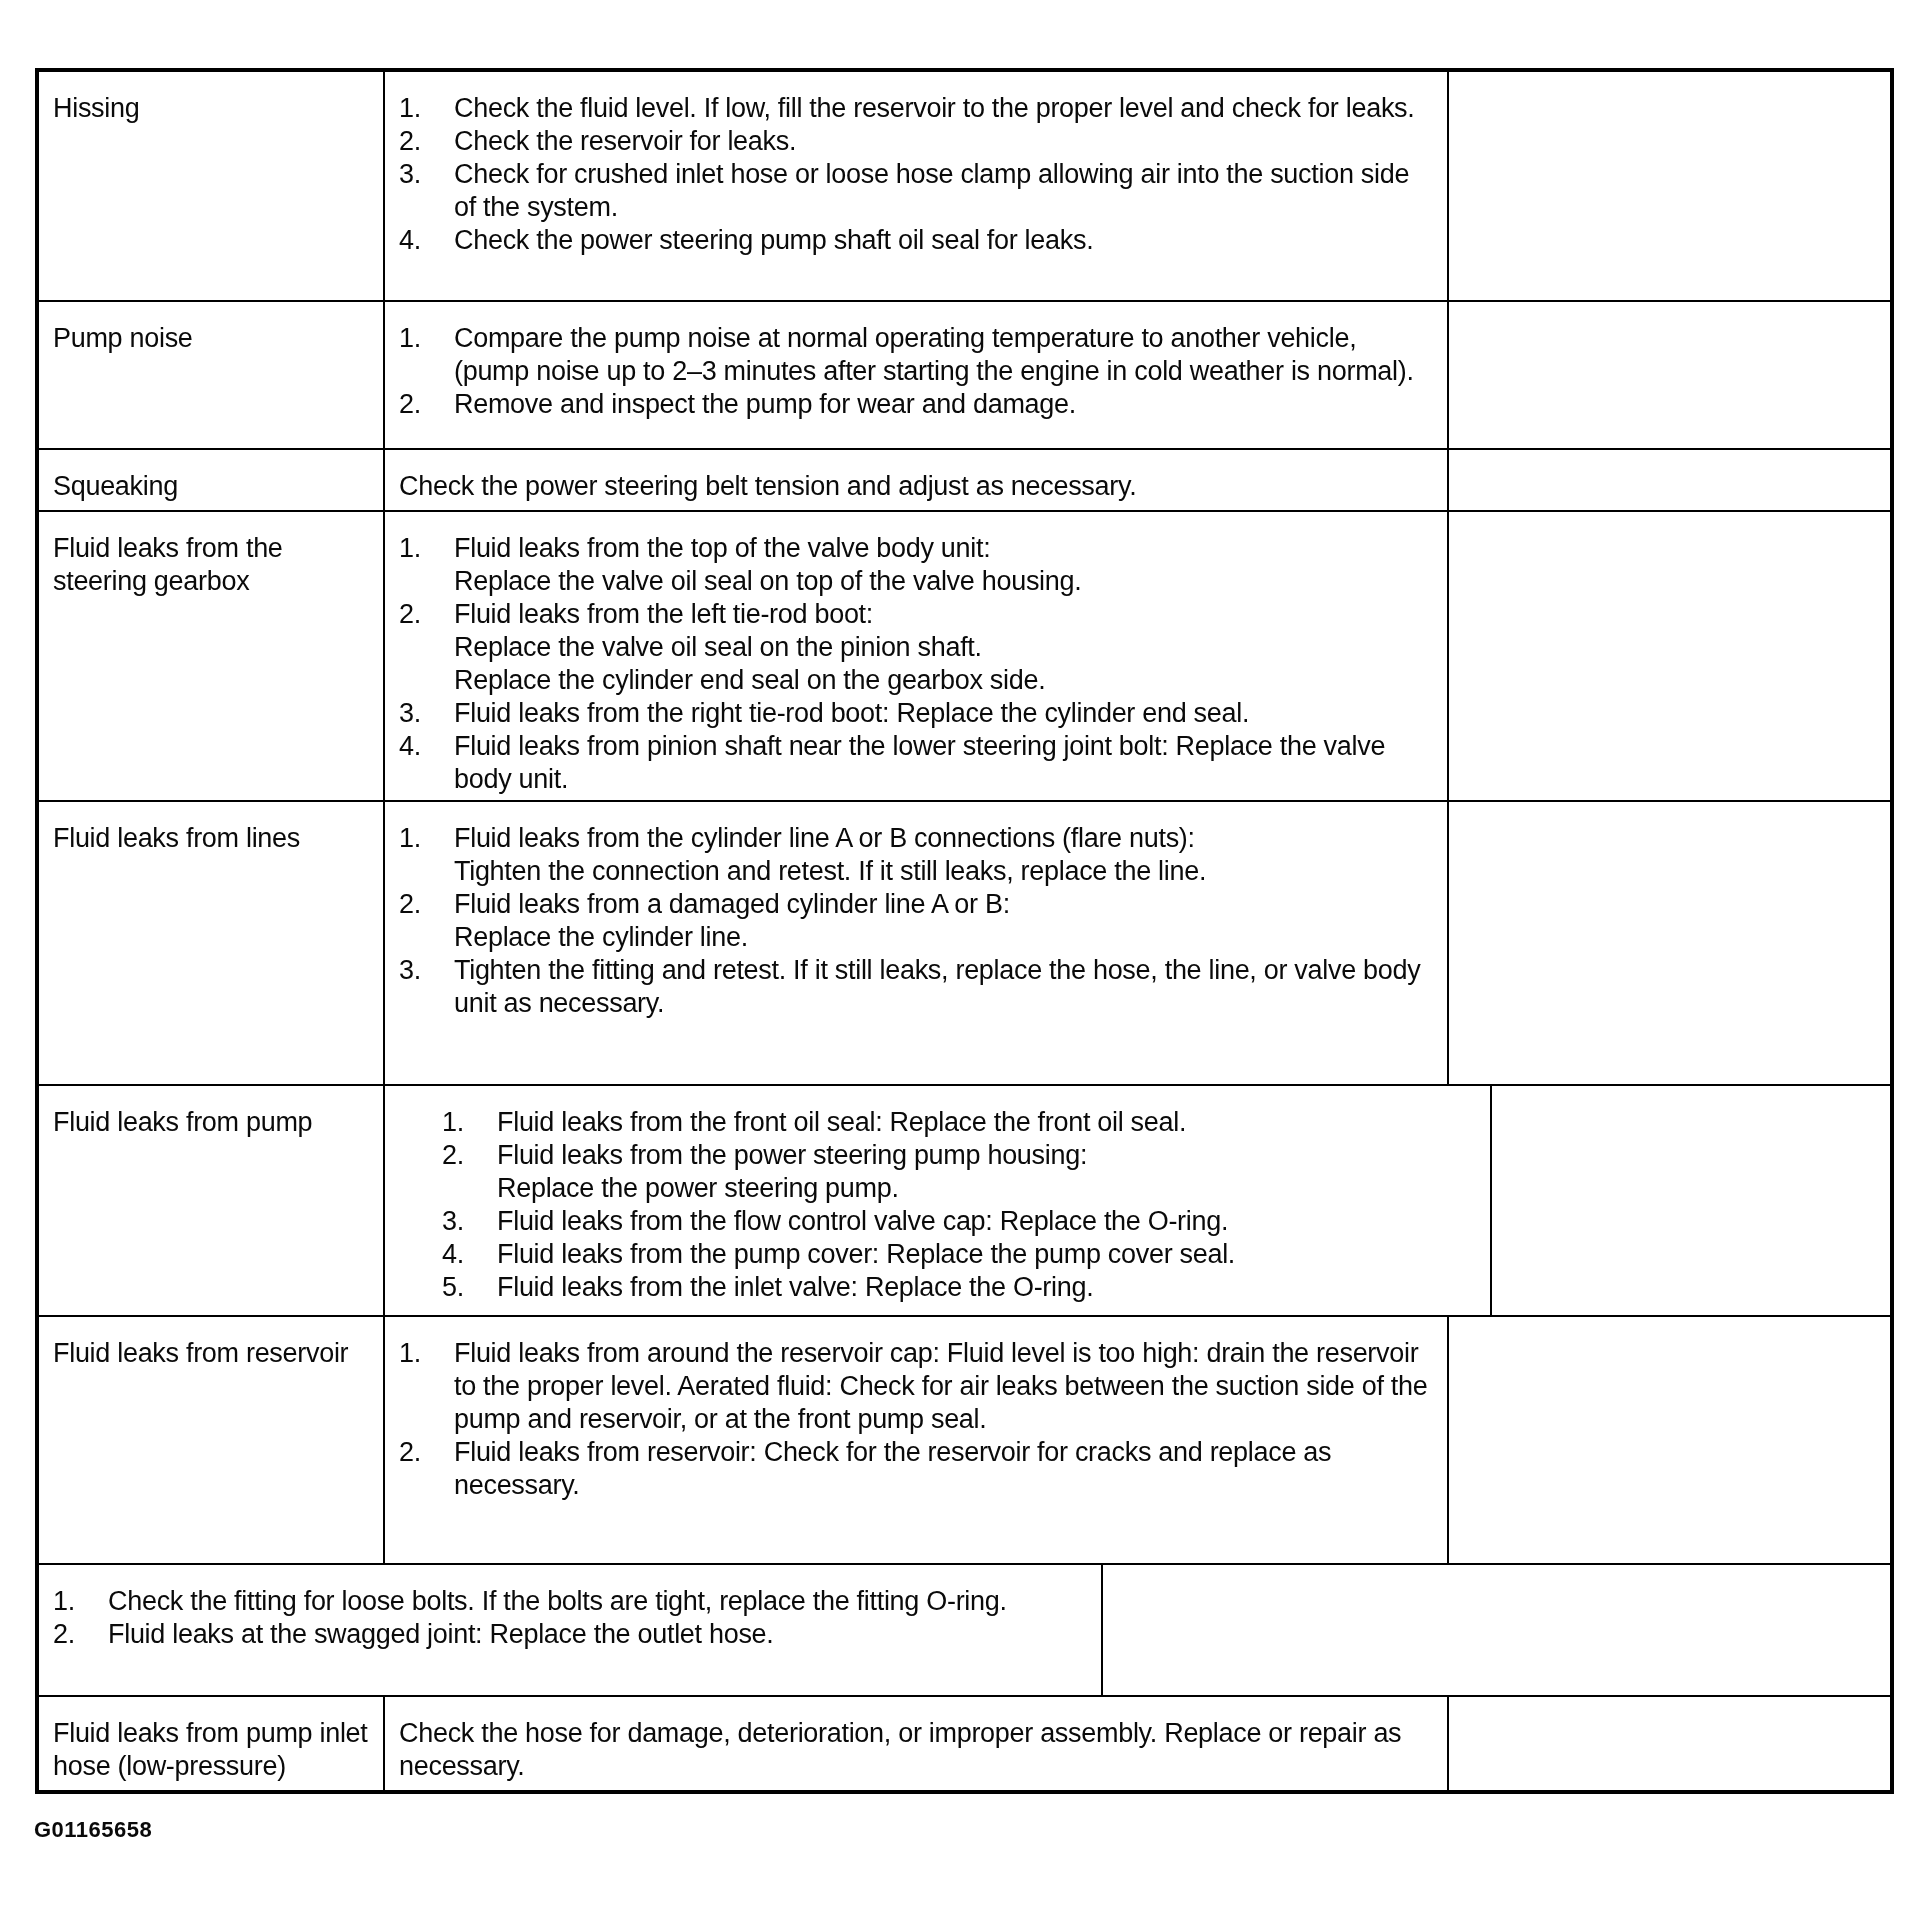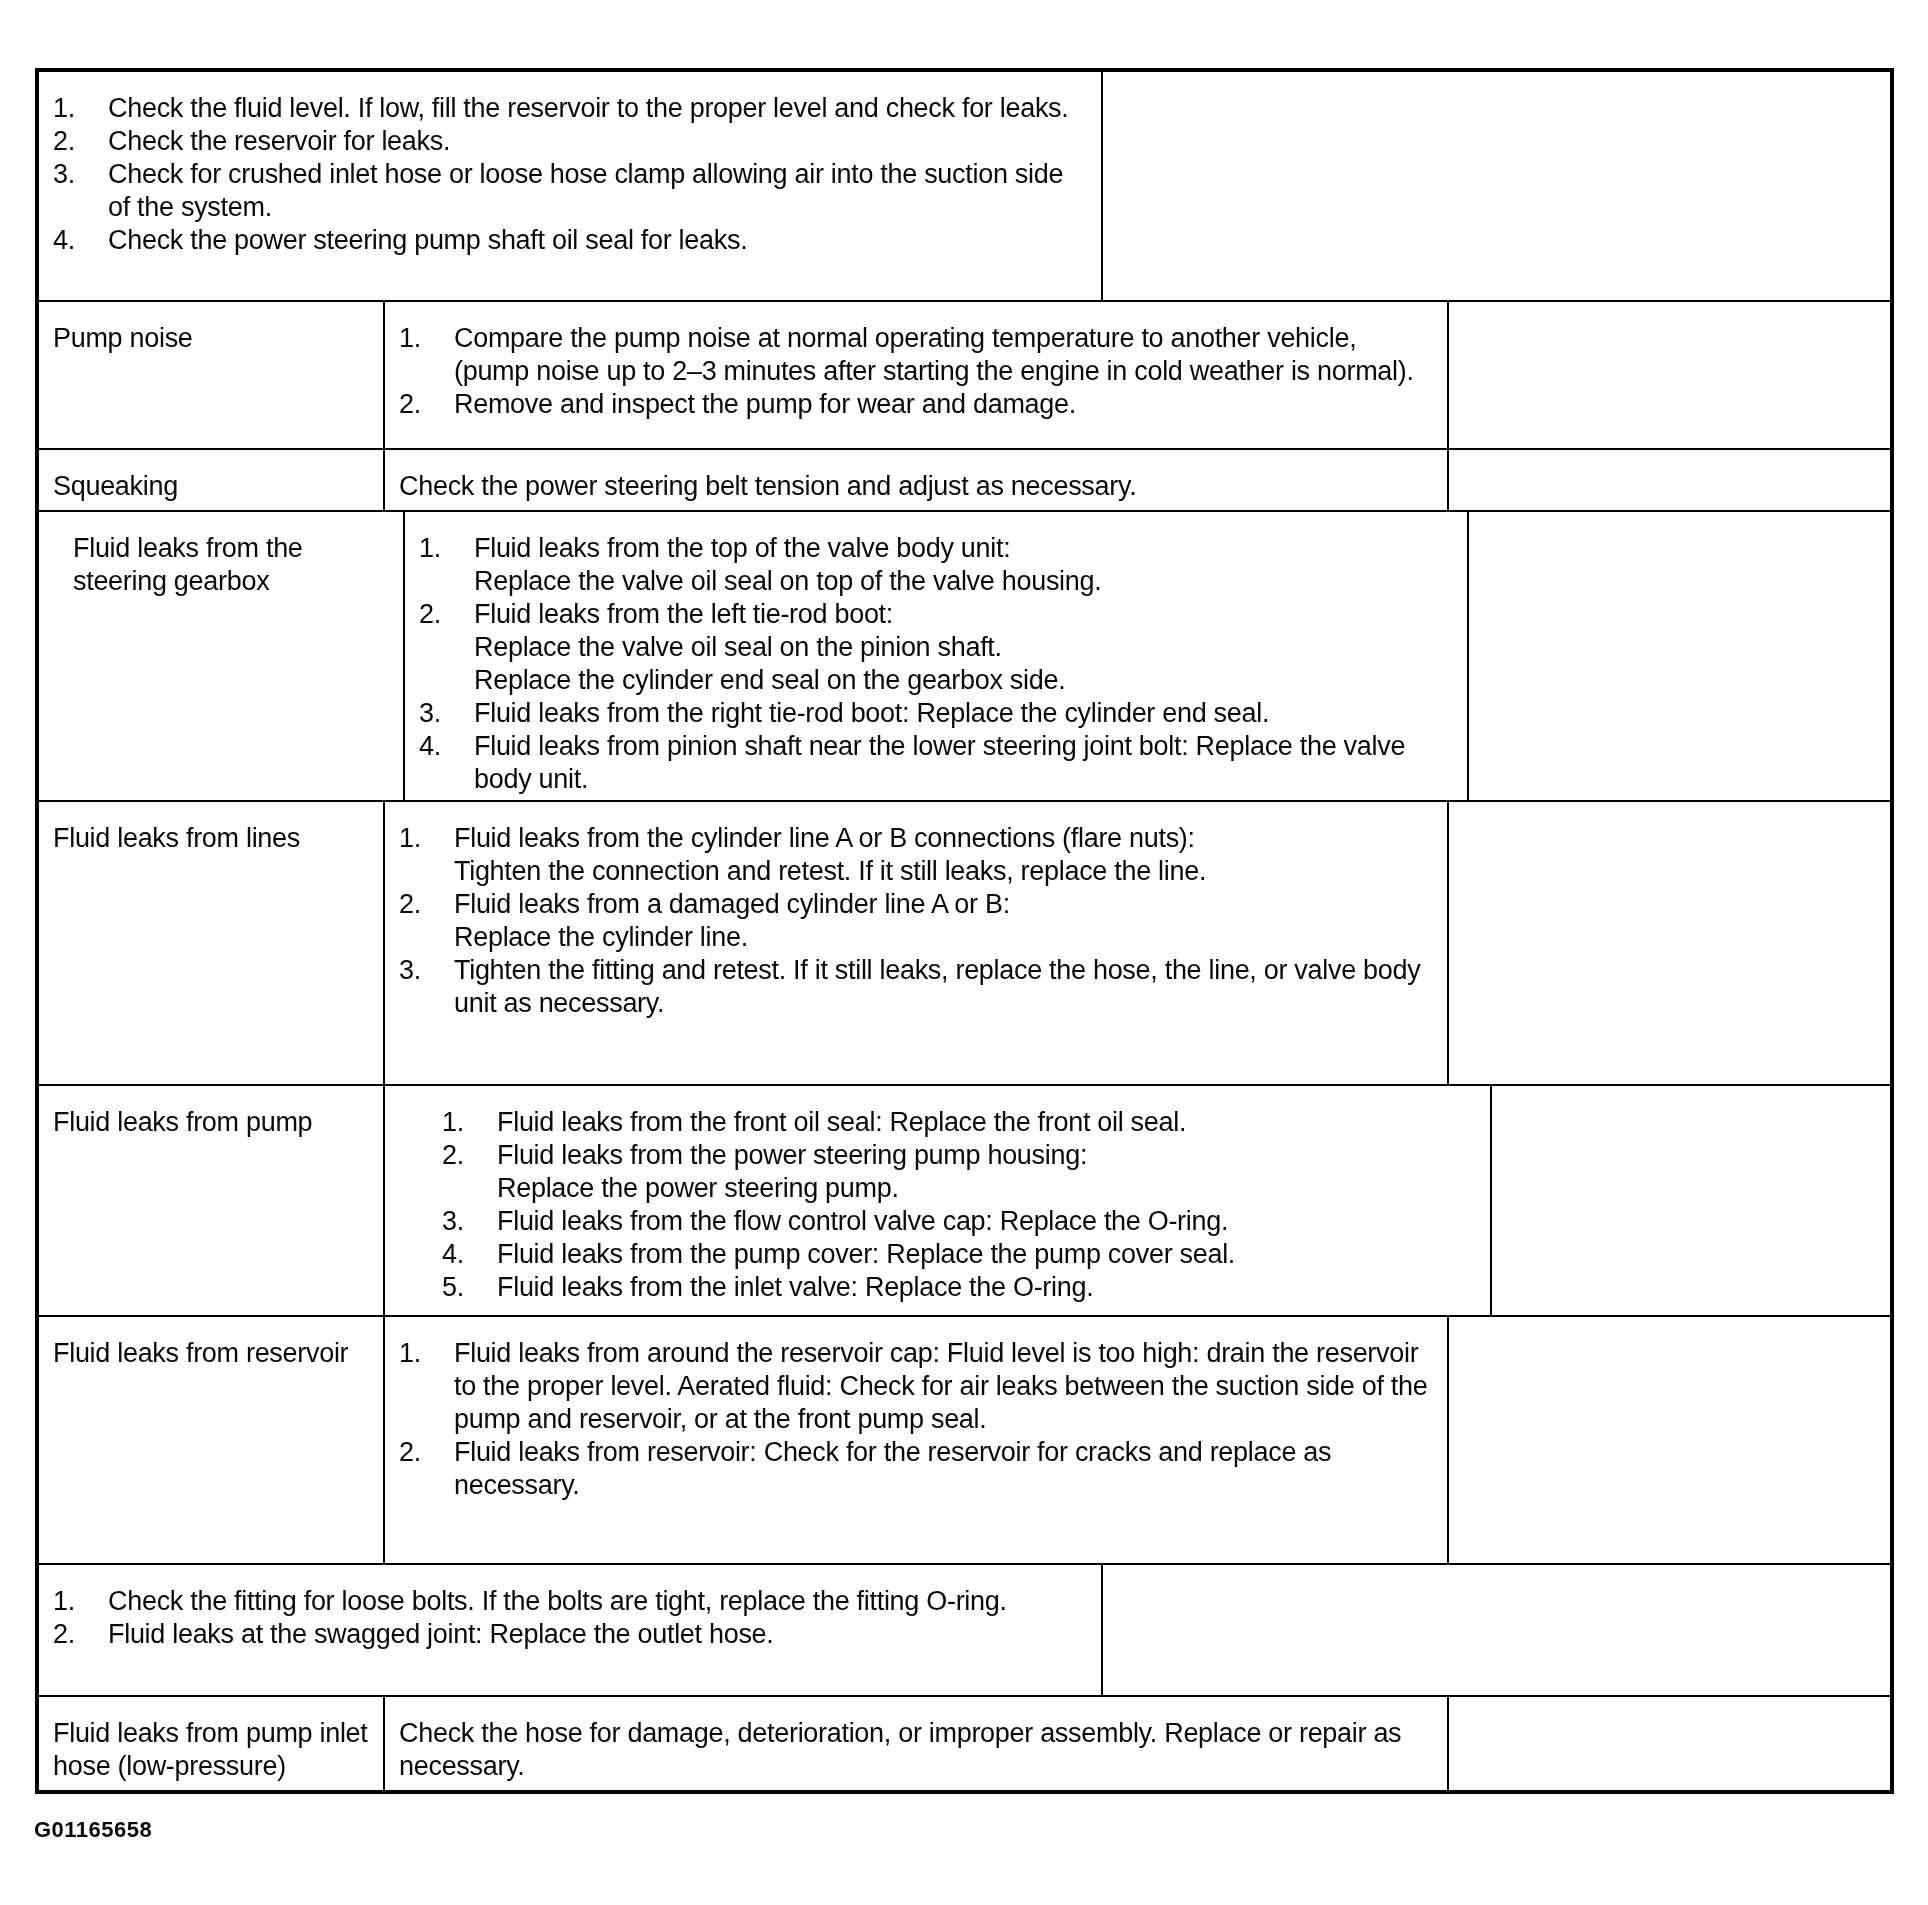--- a/index.html
+++ b/index.html
@@ -32,21 +32,21 @@
   }
   .trow {
     display: flex;
     box-sizing: border-box;
     border-bottom: 2.8px solid #000;
   }
   .trow:last-child { border-bottom: none; flex: 1 1 auto; }
   .rh1 { height: 230px; }
   .rh2 { height: 148px; }
   .rh3 { height: 62px;  }
-  .rh4 { height: 290px; padding-left: 20px; }
+  .rh4 { height: 290px; }
   .rh5 { height: 284px; }
   .rh6 { height: 231px; gap: 43px; }
   .rh7 { height: 248px; }
   .rh8 { height: 132px; }
   .cell { box-sizing: border-box; overflow: hidden; }
   .sym {
     width: 346px;
     flex: 0 0 346px;
     border-right: 2.8px solid #000;
     padding: 20px 9.2px 0 14px;
@@ -70,20 +70,23 @@
     font-weight: 700;
     letter-spacing: 0.5px;
   }
 </style>
 </head>
 <body>
 
 <div class="doc-table">
 
   <div class="trow rh1">
+    <div class="cell sym">
+      <div>Hissing</div>
+    </div>
     <div class="cell act">
       <div class="step">
         <div class="num">1.</div>
         <div class="stext">
           <div>Check the fluid level. If low, fill the reservoir to the proper level and check for leaks.</div>
         </div>
       </div>
       <div class="step">
         <div class="num">2.</div>
         <div class="stext">

